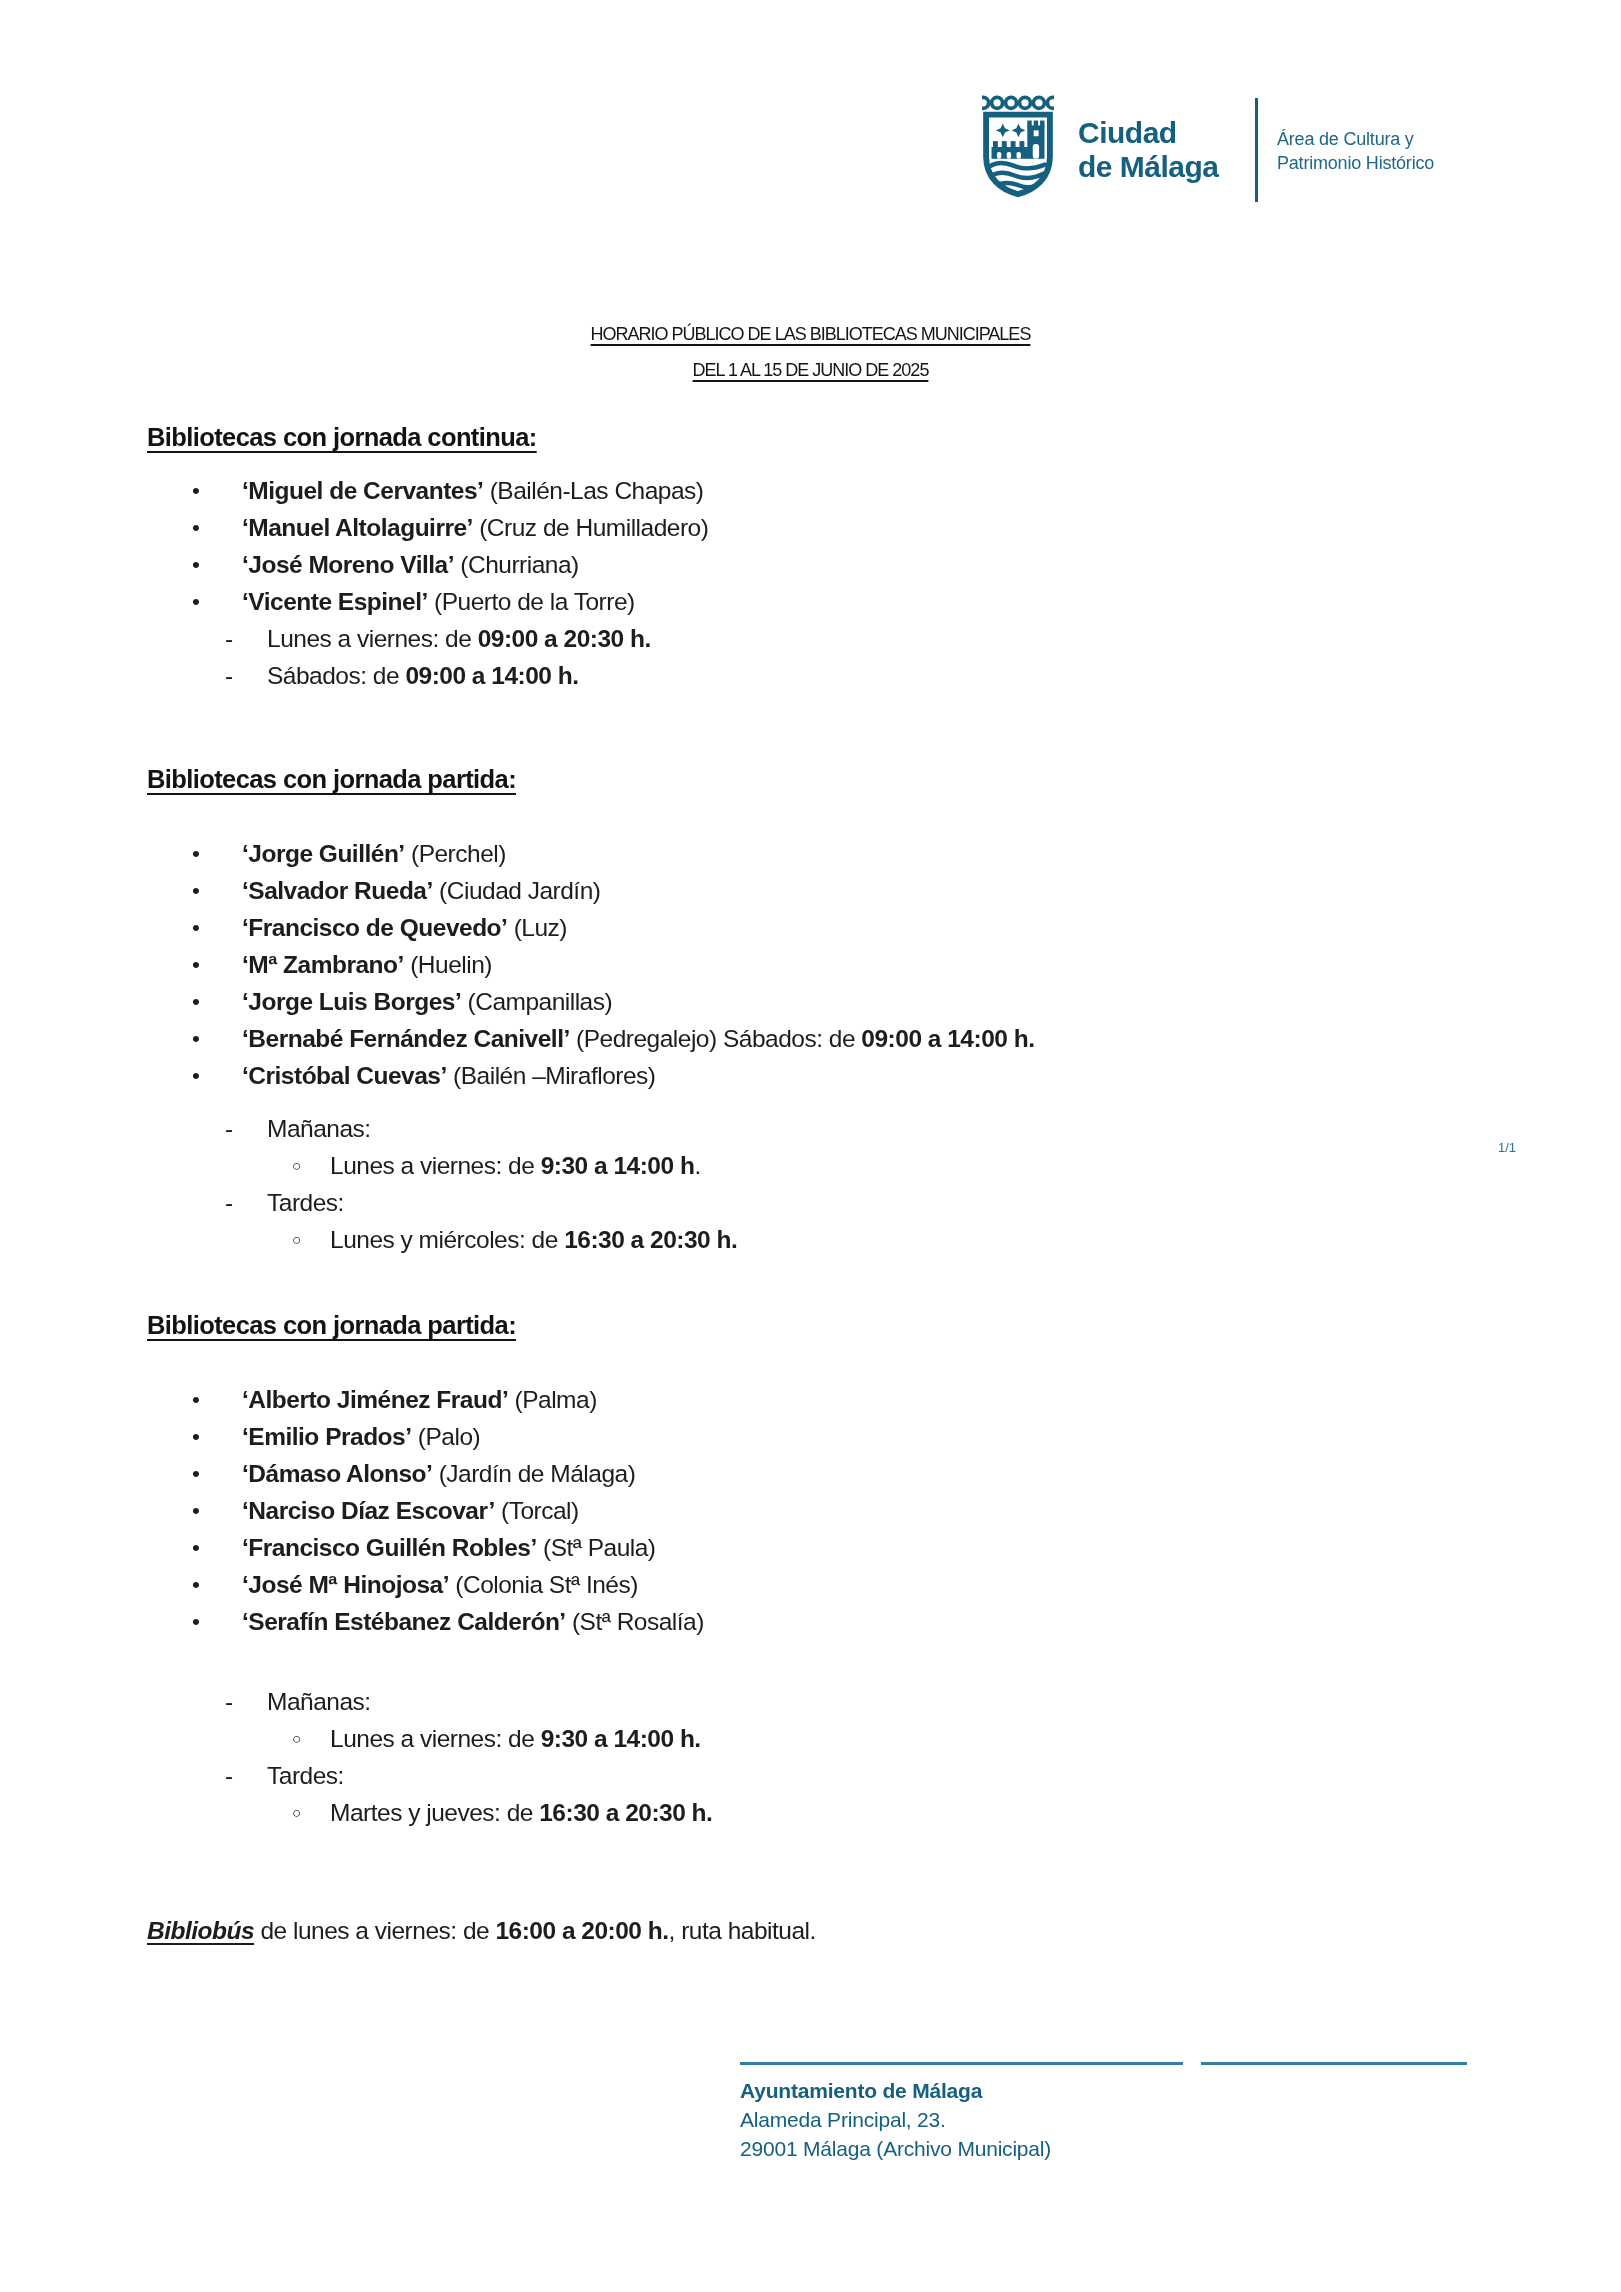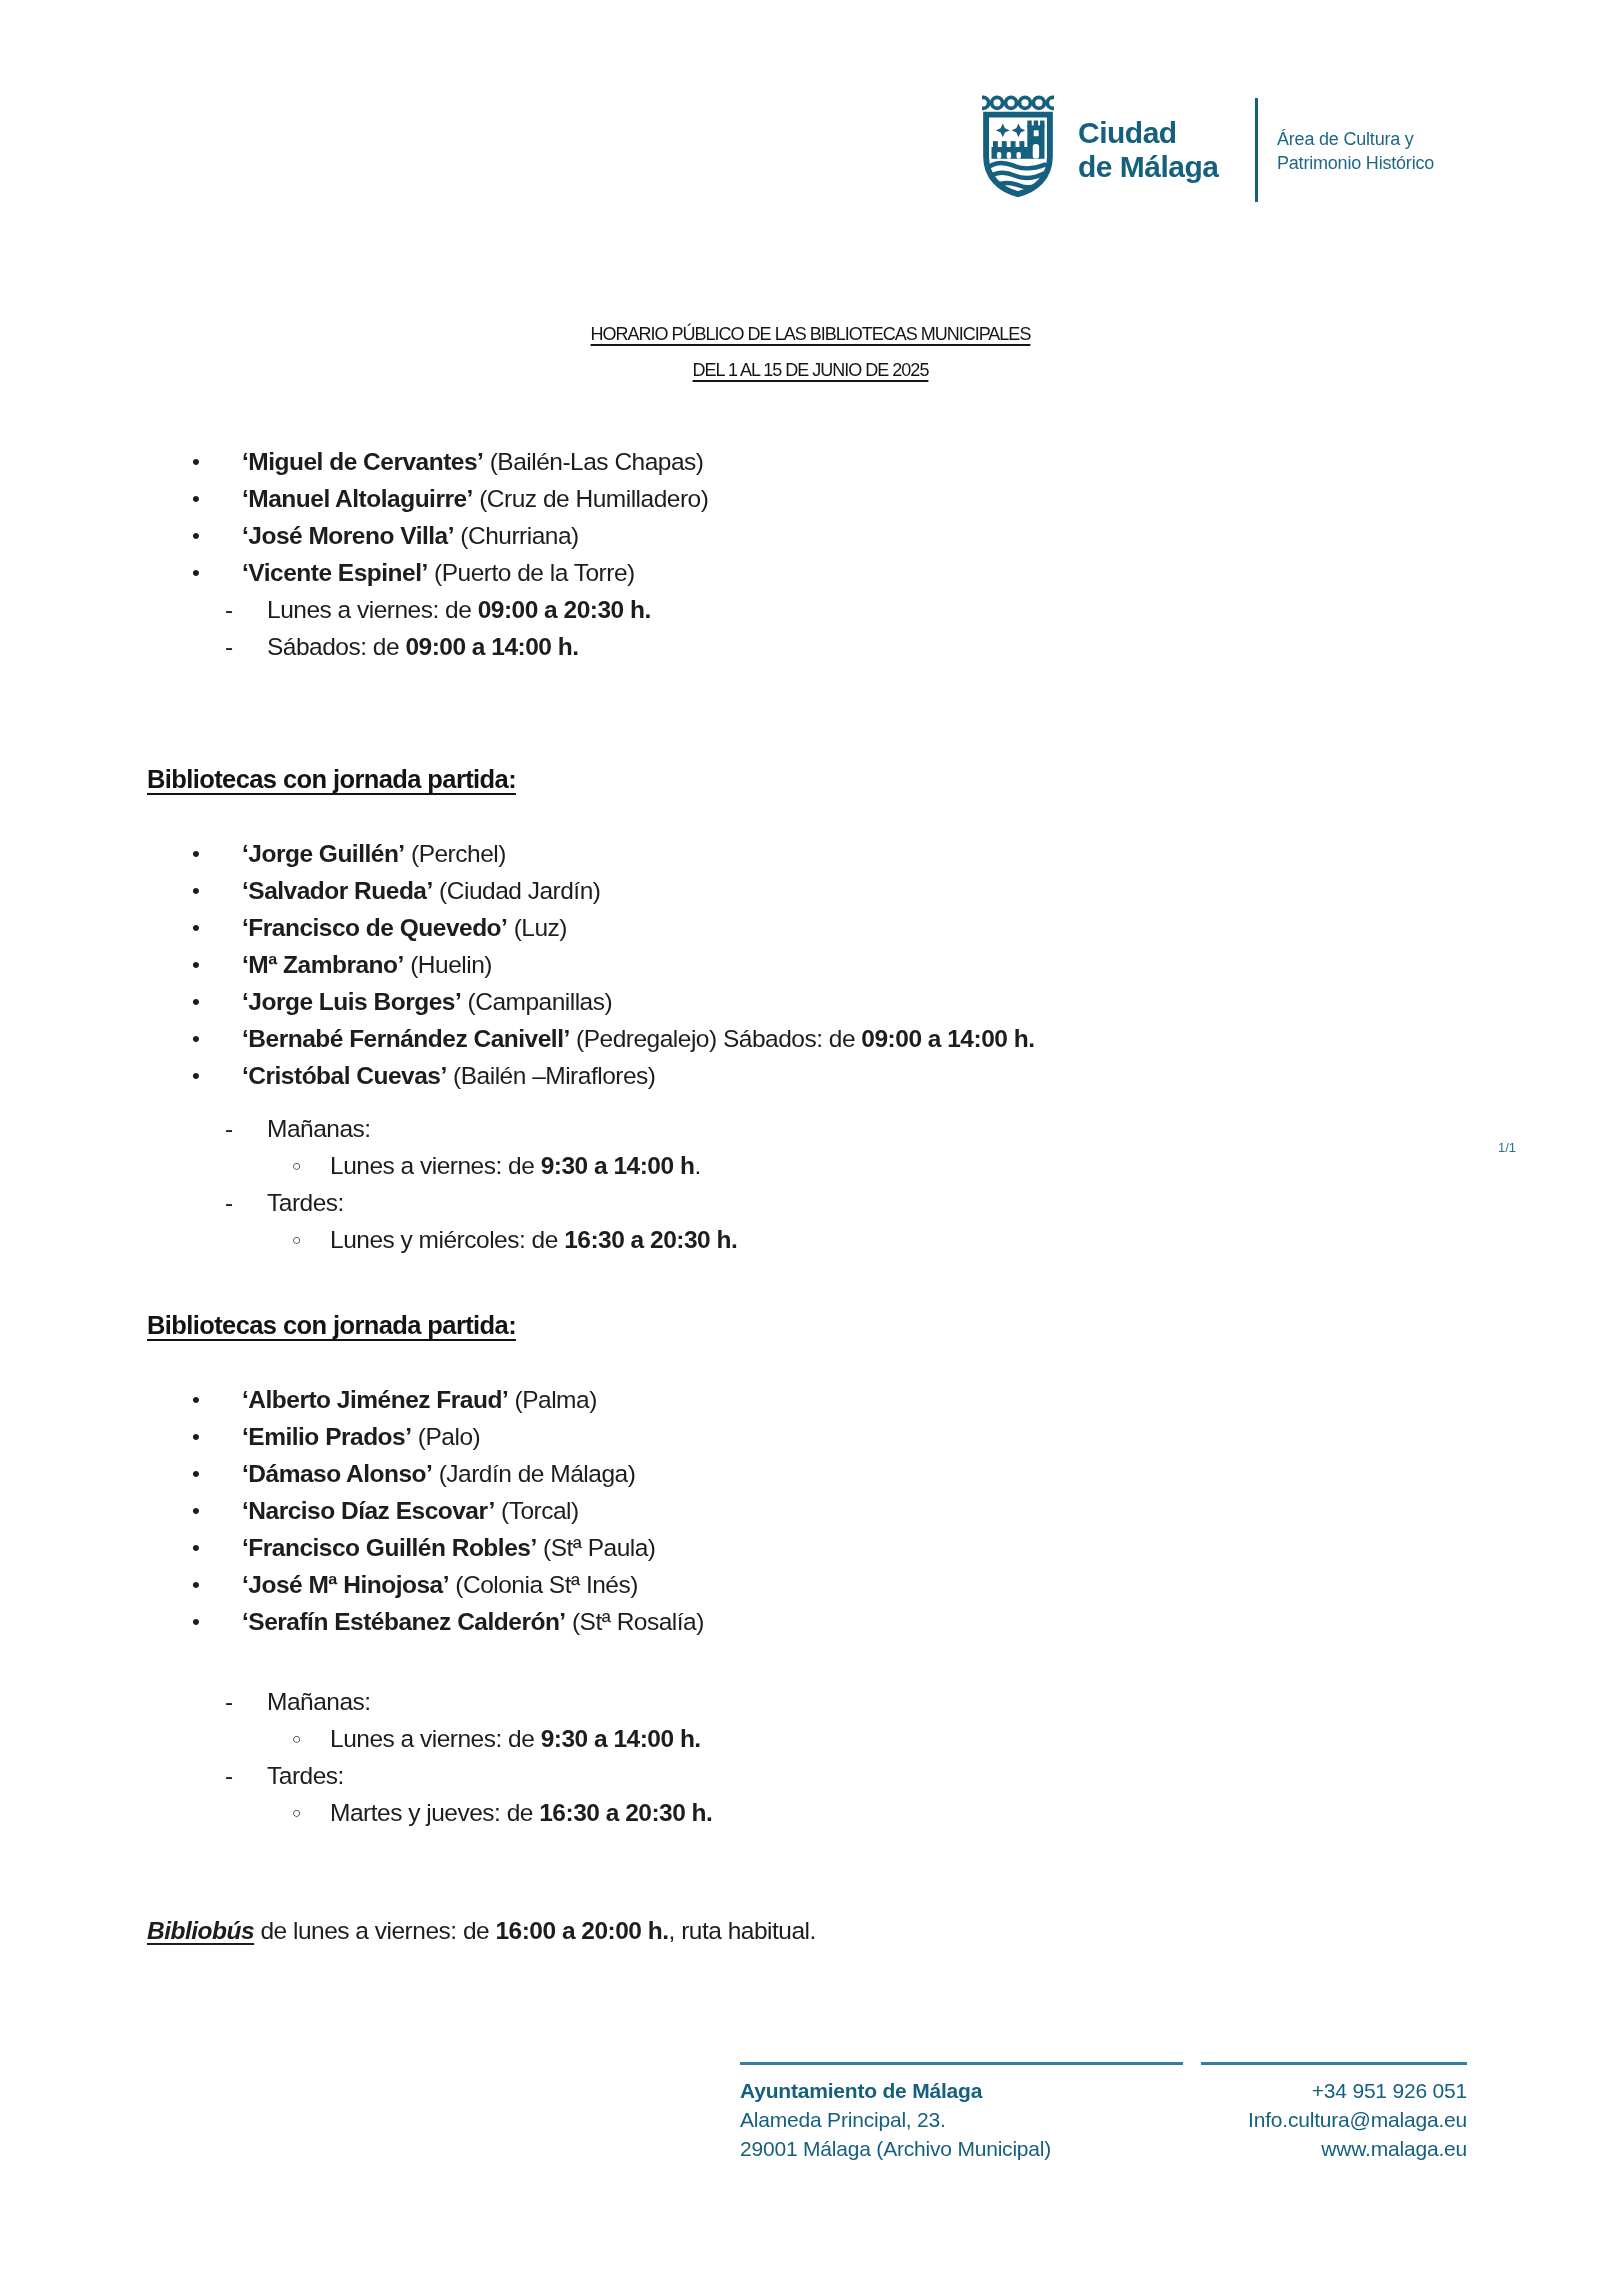--- a/index.html
+++ b/index.html
@@ -108,20 +108,21 @@
     <div>Patrimonio Histórico</div>
   </div>
 
   <div class="doc-title">
     <div>HORARIO PÚBLICO DE LAS BIBLIOTECAS MUNICIPALES</div>
     <div>DEL 1 AL 15 DE JUNIO DE 2025</div>
   </div>
 
   <div id="sections">
     <div class="section sec0">
+      <div class="sec-heading">Bibliotecas con jornada continua:</div>
       <div class="list">
     <div class="row t-bullet">
       <span class="mk">•</span>
       <span class="tx"><span class="b">‘Miguel de Cervantes’</span><span> (Bailén-Las Chapas)</span></span>
     </div>
 
     <div class="row t-bullet">
       <span class="mk">•</span>
       <span class="tx"><span class="b">‘Manuel Altolaguirre’</span><span> (Cruz de Humilladero)</span></span>
     </div>
@@ -273,20 +274,15 @@
 
   <div class="bibliobus"><span class="b u">Bibliobús</span><span> de lunes a viernes: de </span><span class="b">16:00 a 20:00 h.</span><span>, ruta habitual.</span></div>
 
   <div class="f-rule f-rule-left"></div>
   <div class="f-rule f-rule-right"></div>
   <div class="f-col f-left">
       <div class="b">Ayuntamiento de Málaga</div>
       <div>Alameda Principal, 23.</div>
       <div>29001 Málaga (Archivo Municipal)</div>
     </div>
-  <div class="f-col f-right">
-      <div>+34 951 926 051</div>
-      <div>Info.cultura@malaga.eu</div>
-      <div>www.malaga.eu</div>
-    </div>
 
 </div>
 
 
 </body></html>

